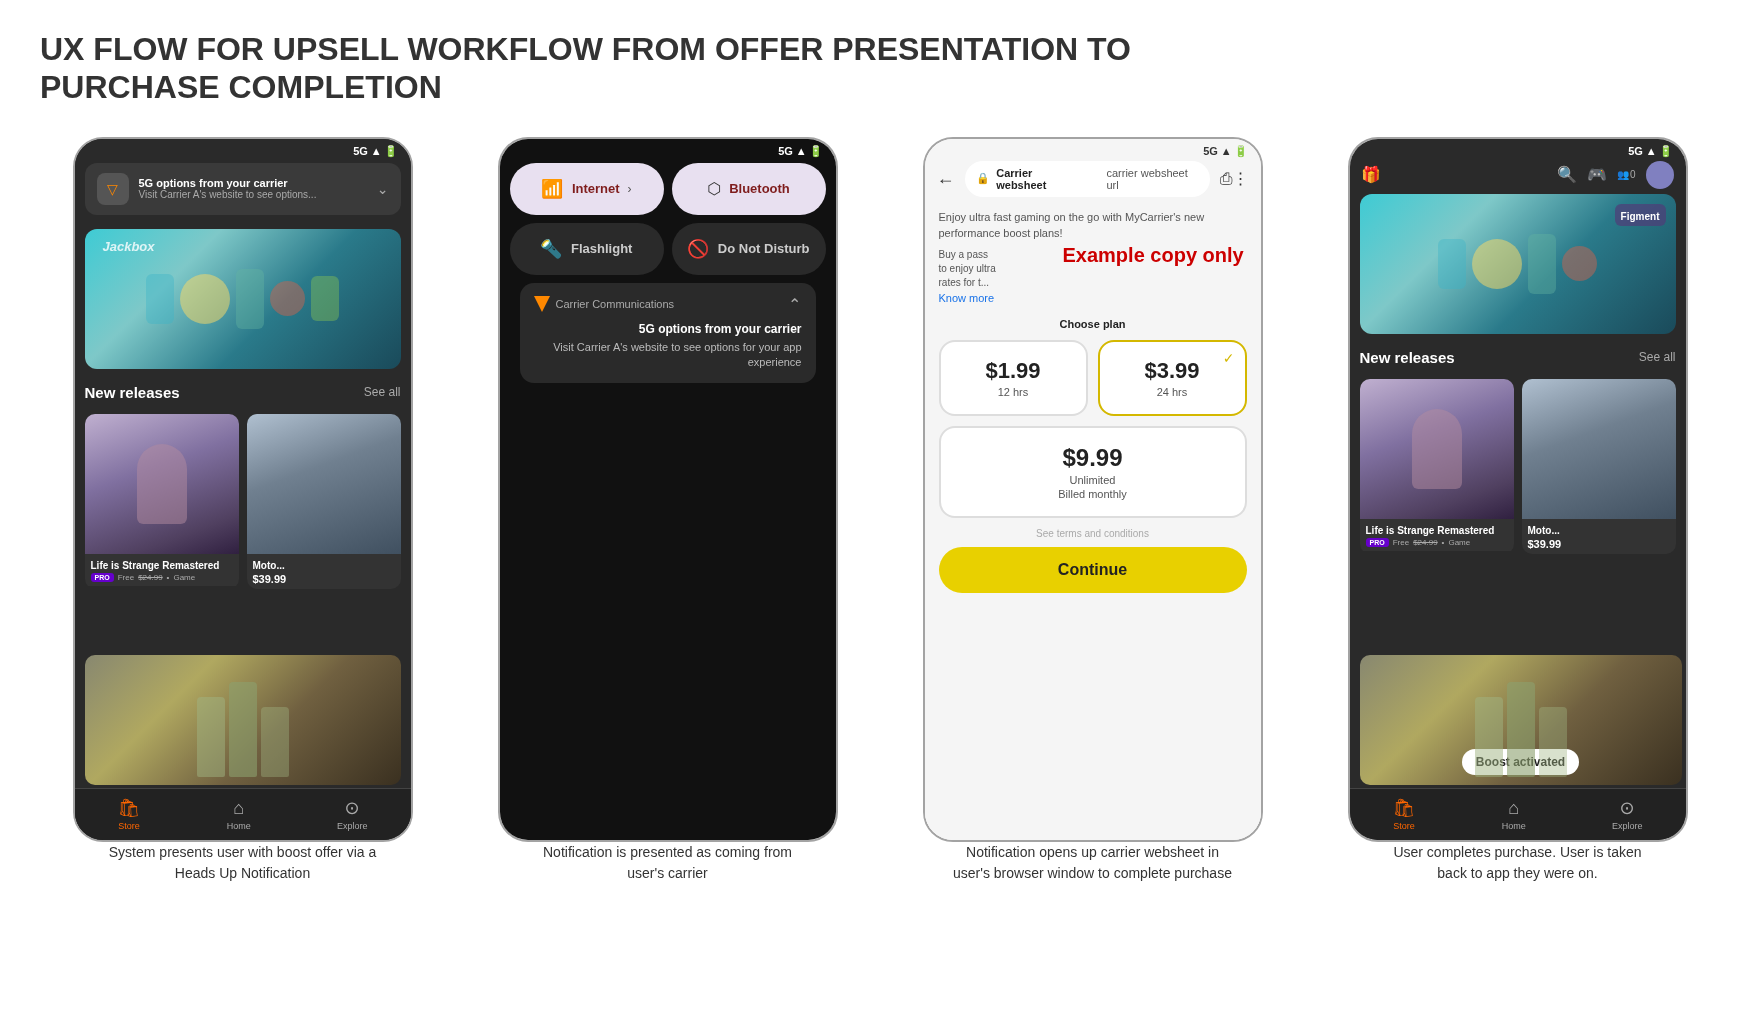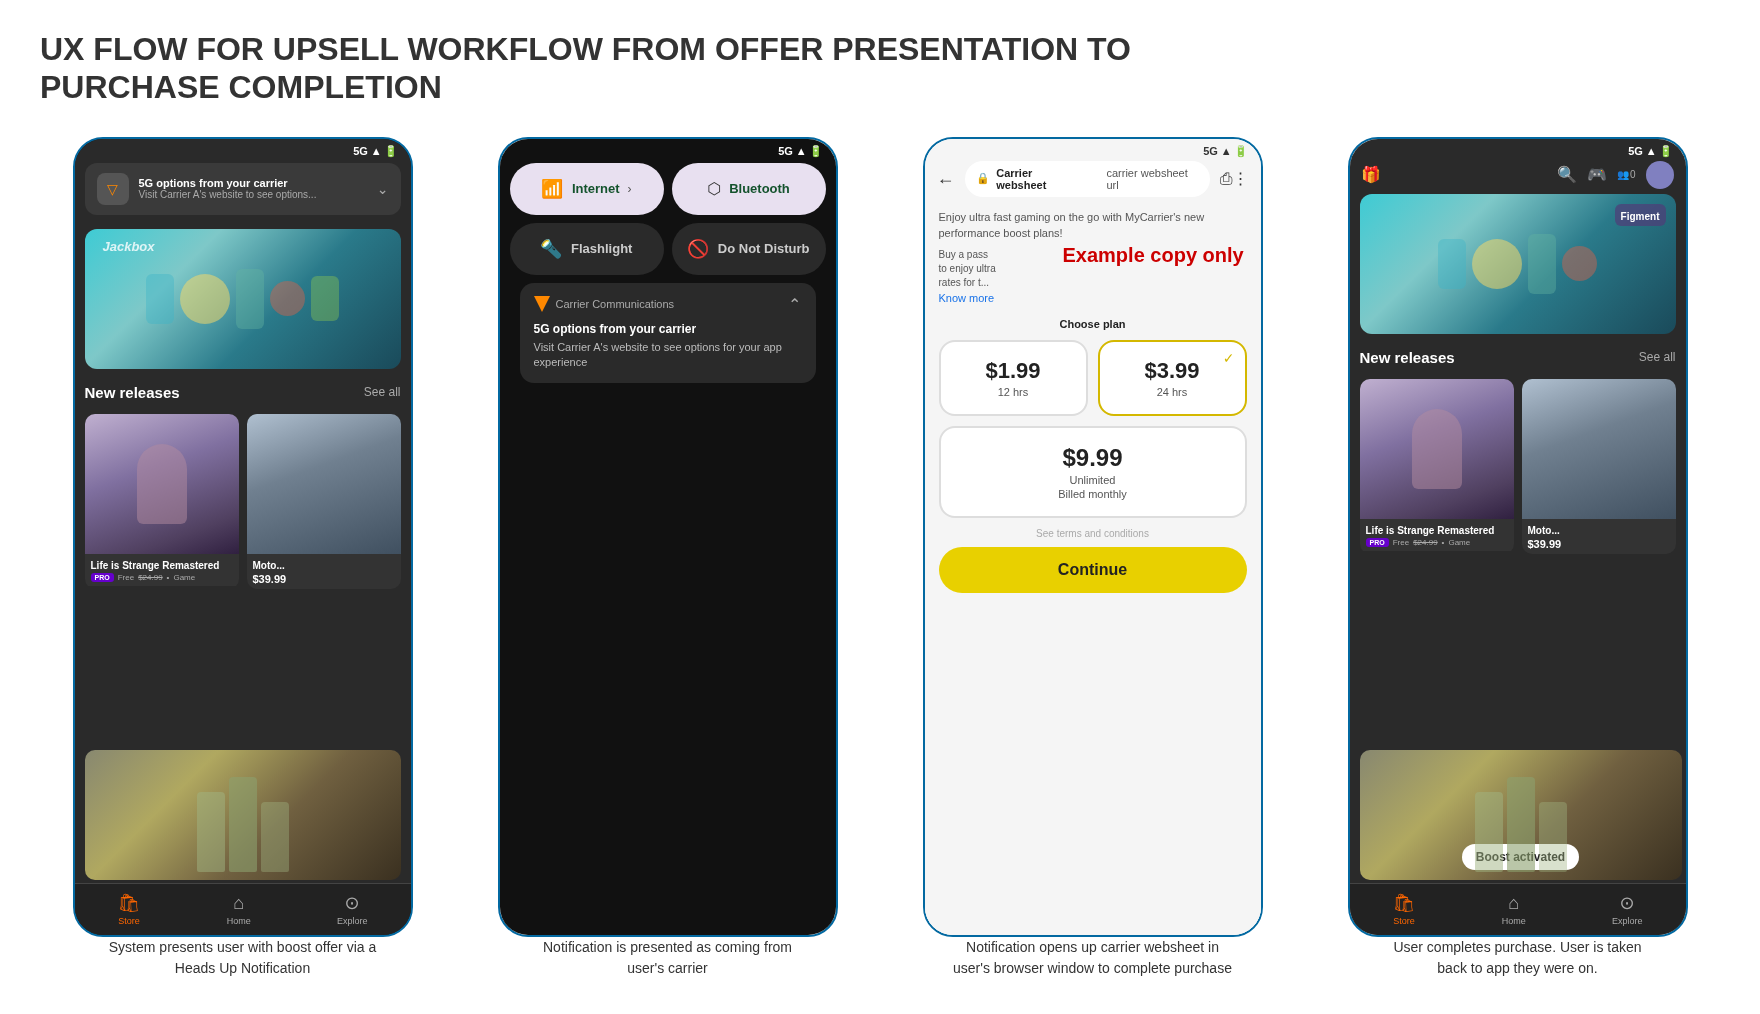--- a/index.html
+++ b/index.html
@@ -25,26 +25,26 @@
       align-items: flex-start;
     }
     .screen-col {
       display: flex;
       flex-direction: column;
       align-items: center;
       flex: 1;
     }
     .phone-frame {
       width: 340px;
-      height: 800px;
+      height: 705px;
       background: #1a1a1a;
       border-radius: 30px;
       overflow: hidden;
       position: relative;
-      border: 2px solid #0369a1;
+      border: 2px solid #a3a3a3;
     }
     
     .status-bar {
       display: flex;
       justify-content: flex-end;
       align-items: center;
       padding: 6px 12px;
       background: transparent;
       position: absolute;
       top: 0; left: 0; right: 0;
@@ -225,21 +225,21 @@
       border-radius: 28px;
       display: flex;
       align-items: center;
       justify-content: center;
       gap: 8px;
     }
     .s2-qs-tile.active { background: #e8e0f0; }
     .s2-qs-tile.inactive { background: #2a2a2a; }
     .s2-qs-icon { font-size: 18px; }
     .s2-qs-label { font-size: 13px; font-weight: 600; }
-    .s2-qs-tile.active .s2-qs-label { color: #14532d; }
+    .s2-qs-tile.active .s2-qs-label { color: #7f1d1d; }
     .s2-qs-tile.inactive .s2-qs-label { color: #ccc; }
     .s2-qs-arrow { font-size: 12px; color: #555; }
     .s2-notification-section {
       position: absolute;
       top: 145px;
       left: 10px;
       right: 10px;
     }
     .s2-notif-card {
       background: #2a2a2a;
@@ -692,21 +692,21 @@
             <div class="s2-qs-tile inactive">
               <span class="s2-qs-icon">🔦</span>
               <span class="s2-qs-label">Flashlight</span>
             </div>
             <div class="s2-qs-tile inactive">
               <span class="s2-qs-icon">🚫</span>
               <span class="s2-qs-label">Do Not Disturb</span>
             </div>
           </div>
 
-          <div class="s2-notification-section" style="top:0;margin-top:120px;">
+          <div class="s2-notification-section" style="top:0;margin-top:120px;text-align:right;">
             <div class="s2-notif-card">
               <div class="s2-notif-header">
                 <div class="s2-notif-source">
                   <div class="s2-notif-source-icon"></div>
                   <span class="s2-notif-source-label">Carrier Communications</span>
                 </div>
                 <span class="s2-notif-expand">⌃</span>
               </div>
               <div class="s2-notif-title">5G options from your carrier</div>
               <div class="s2-notif-body">Visit Carrier A's website to see options for your app experience</div>

